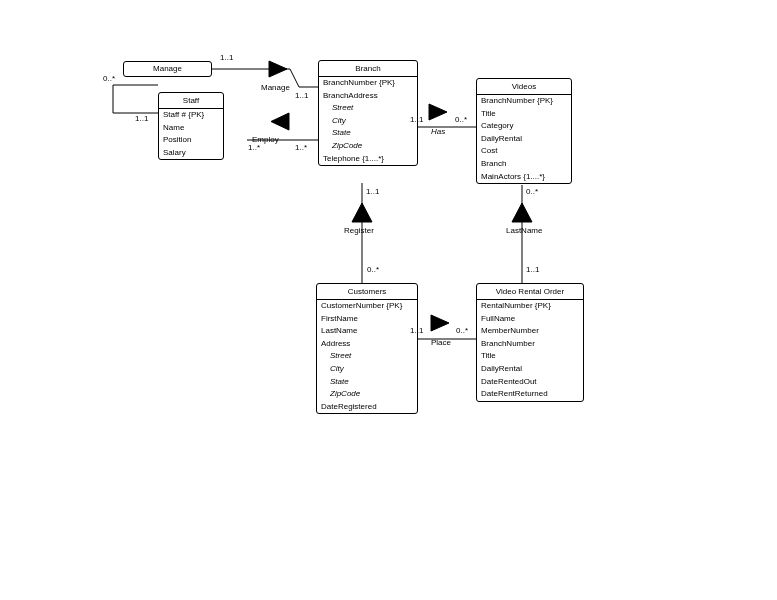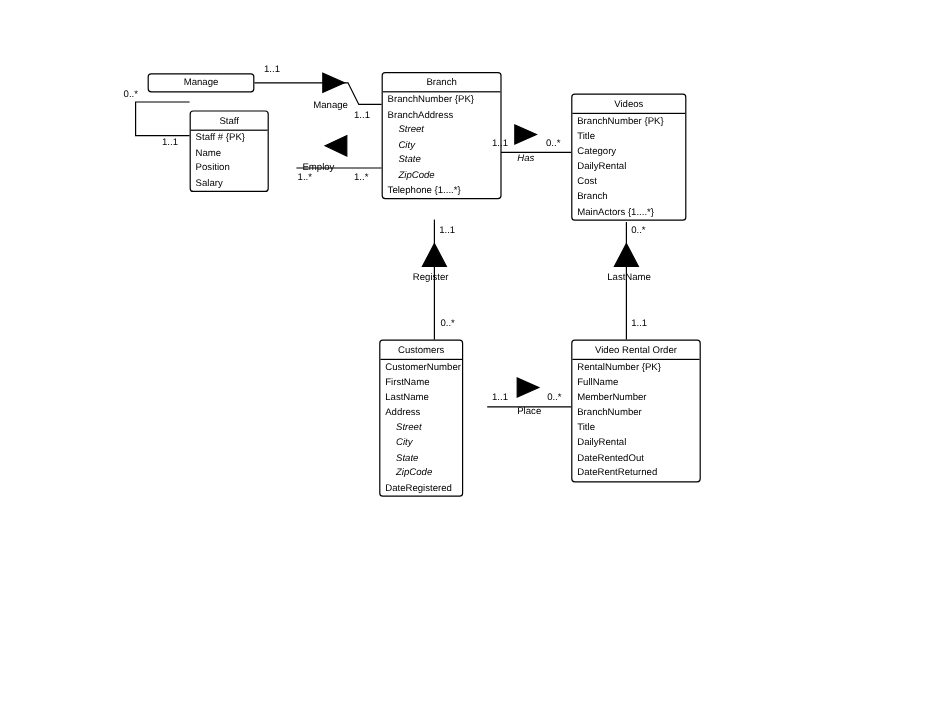--- a/index.html
+++ b/index.html
@@ -84,21 +84,21 @@
     <div class="entity-title">Videos</div>
     <div class="row">BranchNumber {PK}</div>
     <div class="row">Title</div>
     <div class="row">Category</div>
     <div class="row">DailyRental</div>
     <div class="row">Cost</div>
     <div class="row">Branch</div>
     <div class="row">MainActors {1....*}</div>
   </div>
 
-  <div class="entity" style="left:316px;top:283px;width:70px;">
+  <div class="entity" style="left:316px;top:283px;width:102px;">
     <div class="entity-title">Customers</div>
     <div class="row">CustomerNumber {PK}</div>
     <div class="row">FirstName</div>
     <div class="row">LastName</div>
     <div class="row">Address</div>
     <div class="row indent">Street</div>
     <div class="row indent">City</div>
     <div class="row indent">State</div>
     <div class="row indent">ZipCode</div>
     <div class="row">DateRegistered</div>

